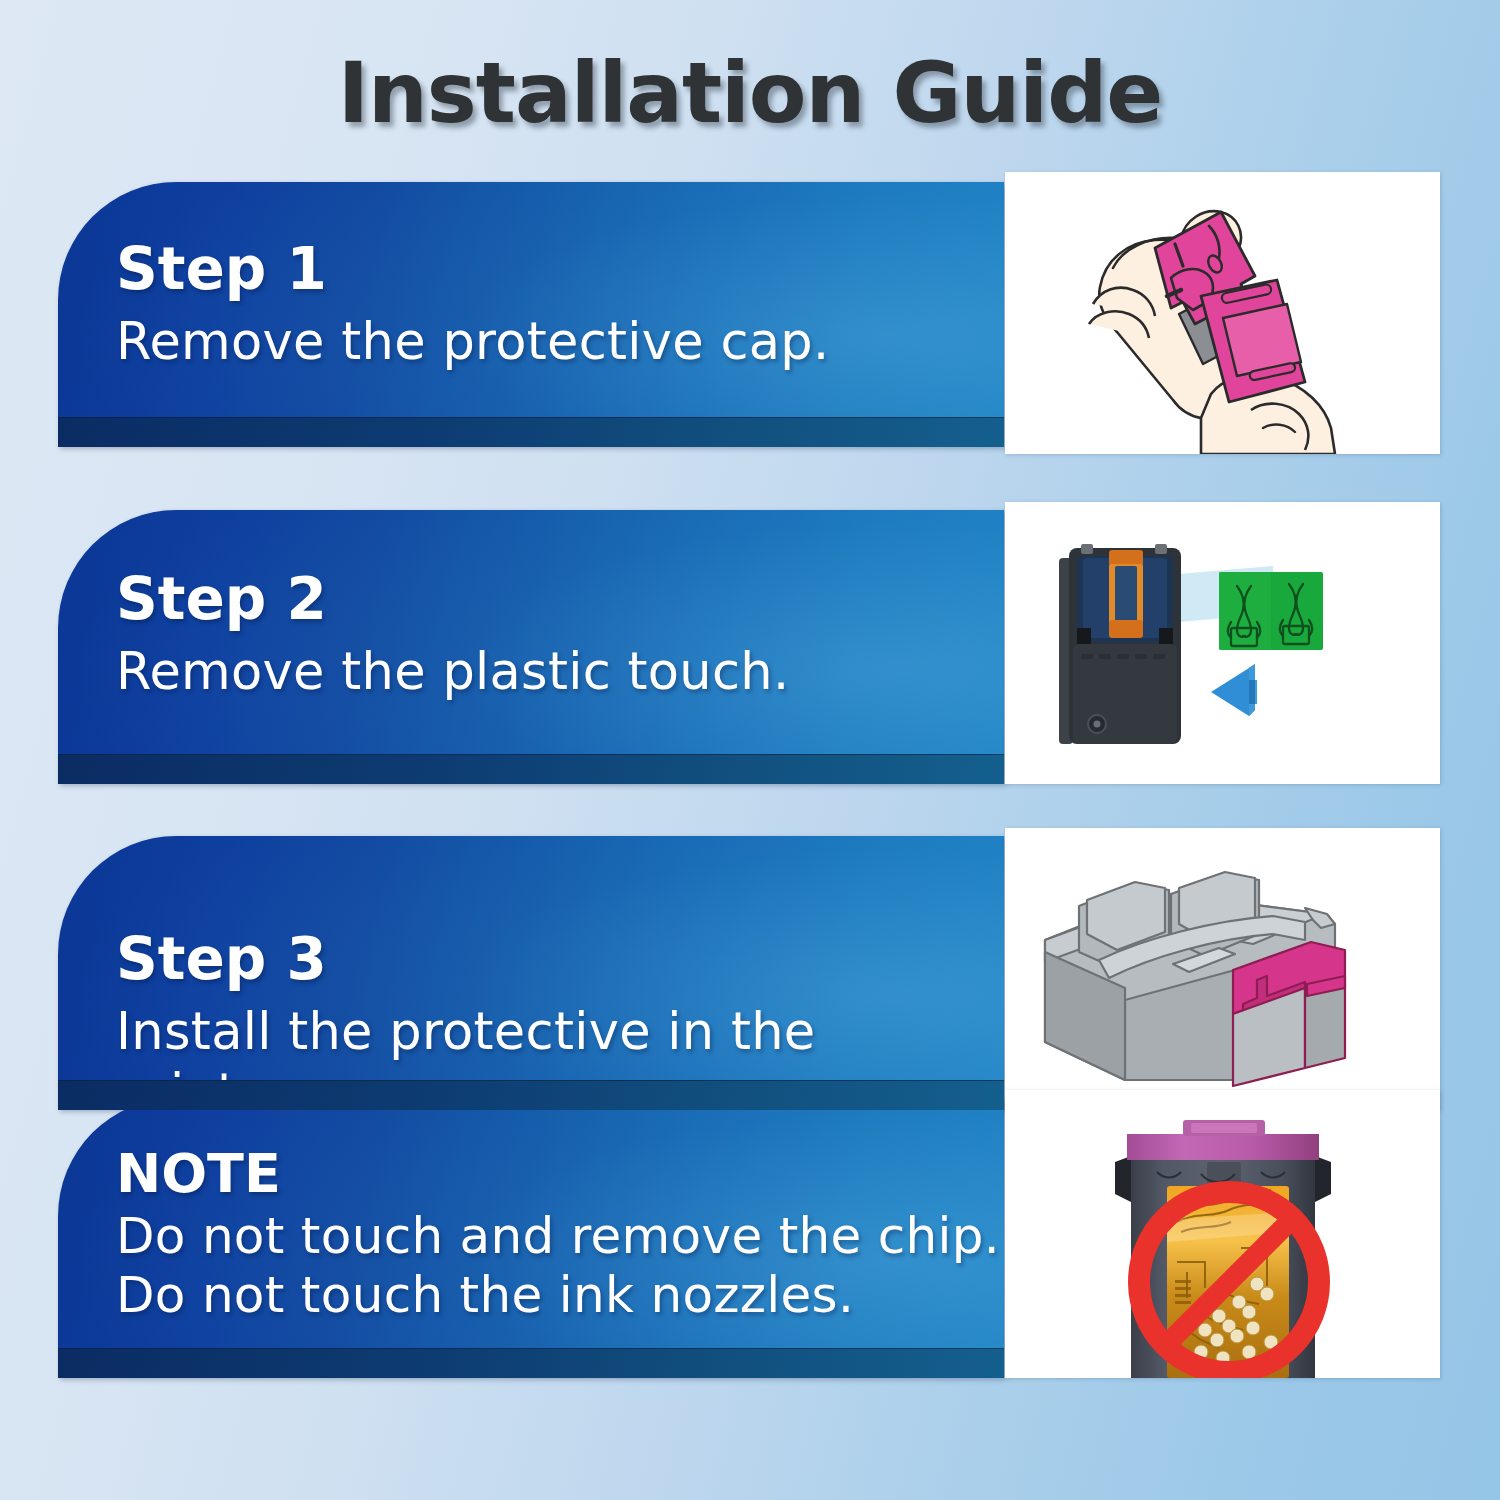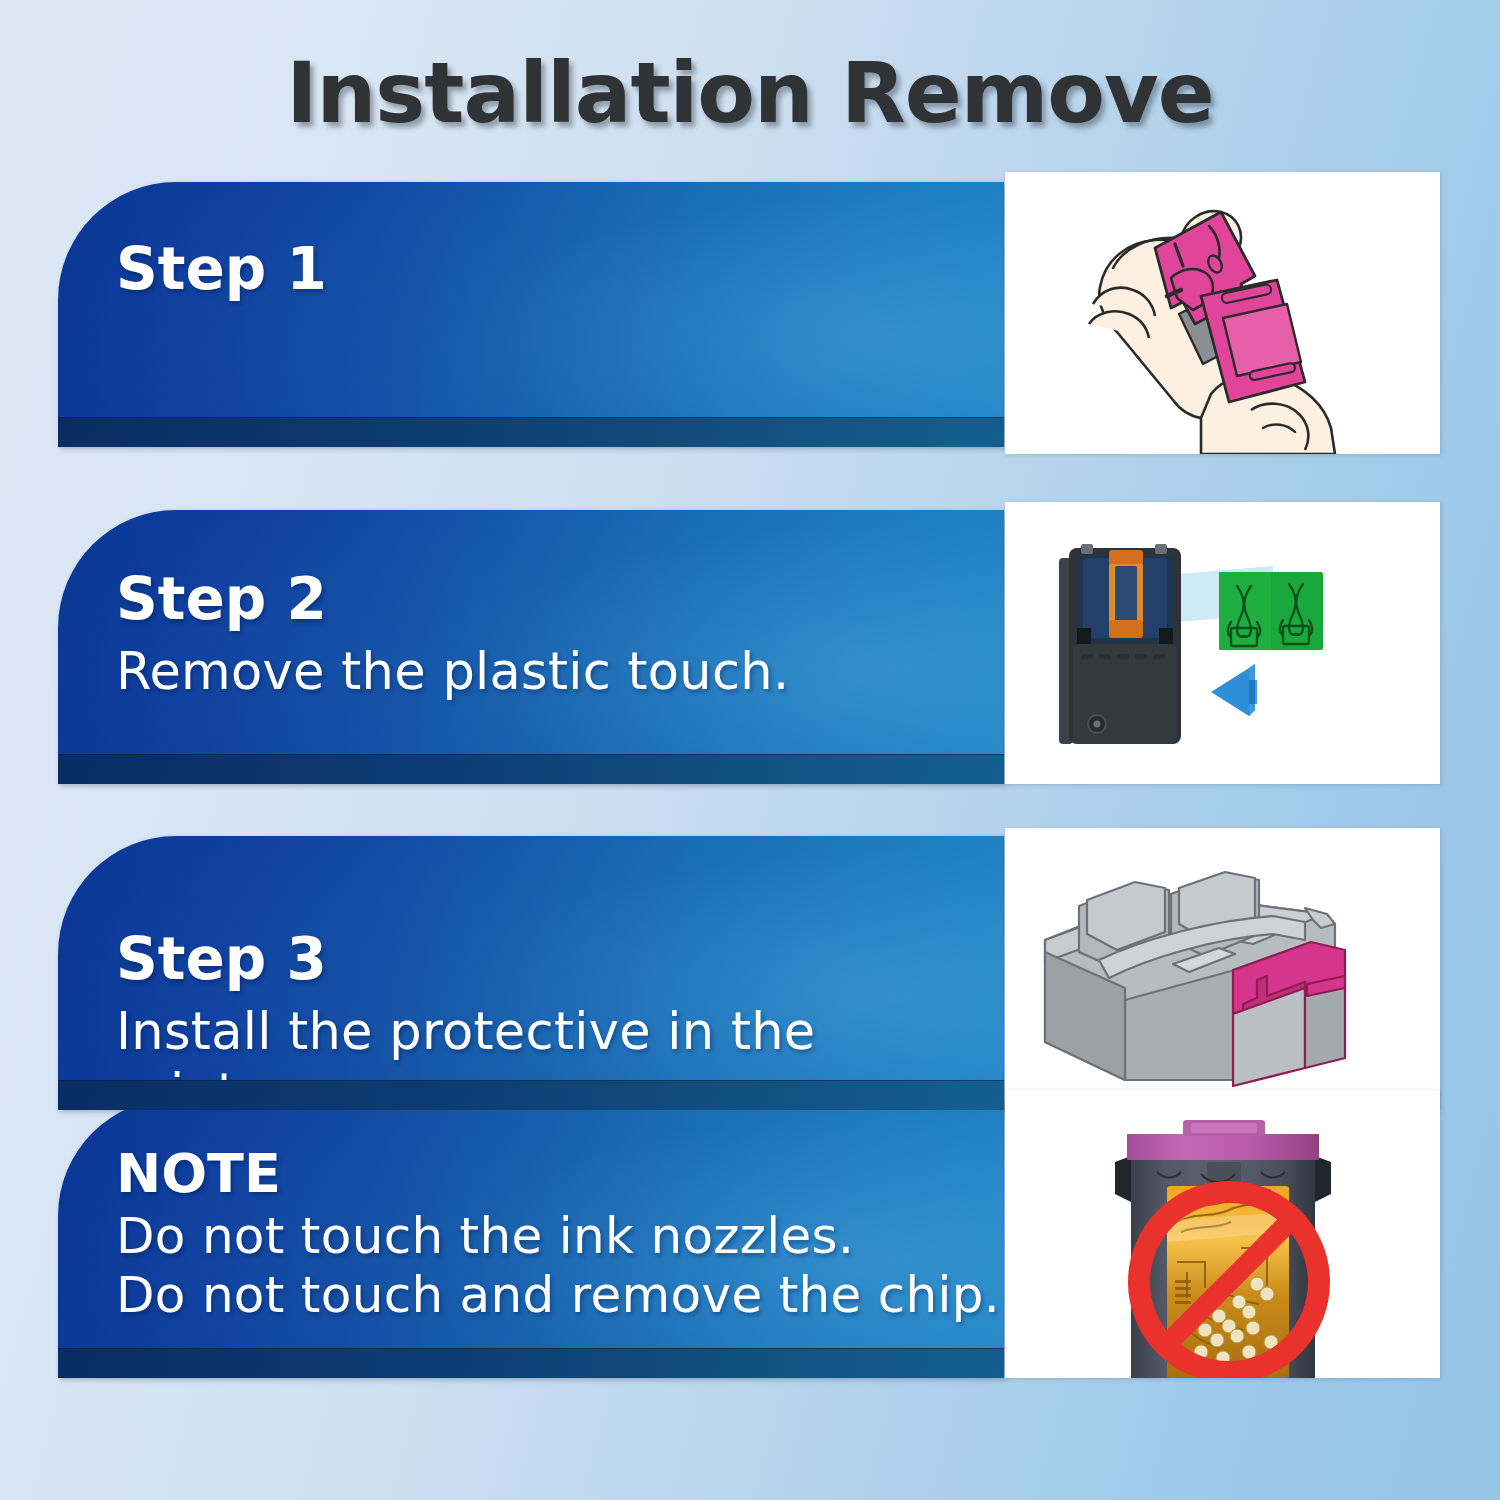--- a/index.html
+++ b/index.html
@@ -151,29 +151,30 @@
 
   .spacer-sm { height:12px; }
   .spacer-xs { height:6px; }
 </style>
 </head>
 <body>
 
 <div id="page">
 
   <div class="title-wrap">
-    <div class="title">Installation Remove</div>
+    <div class="title">Installation Guide</div>
   </div>
 
   <div class="row" id="row1">
 
     <div class="blue-card">
       <div class="blue-card-body">
         <div class="step-label">Step 1</div>
         <div class="spacer-sm"></div>
+        <div class="step-desc">Remove the protective cap.</div>
       </div>
       <div class="bottom-strip"></div>
     </div>
 
     <div class="white-panel">
       <svg class="illus" viewBox="0 0 435 282">
 
         <path d="M95 115 C100 88 122 70 150 68 C172 66 190 76 200 88
                  L232 130 L250 182 C258 205 252 228 232 240
                  C210 253 182 248 168 228 L112 160 C98 145 92 130 95 115 Z" fill="#fdf0e0" stroke="#2b2b2b" stroke-width="2.6" stroke-linejoin="round"></path>
@@ -334,22 +335,22 @@
       </svg>
     </div>
   </div>
 
   <div class="row" id="row4">
 
     <div class="blue-card">
       <div class="blue-card-body">
         <div class="step-label">NOTE</div>
         <div class="spacer-xs"></div>
+        <div class="step-desc">Do not touch and remove the chip.</div>
         <div class="step-desc">Do not touch the ink nozzles.</div>
-        <div class="step-desc">Do not touch and remove the chip.</div>
       </div>
       <div class="bottom-strip"></div>
     </div>
 
     <div class="white-panel">
       <svg class="illus" viewBox="0 0 435 288">
         <defs>
           <linearGradient id="bodyGrad" x1="0" y1="0" x2="1" y2="0">
             <stop offset="0%" stop-color="#3a3f4a"></stop>
             <stop offset="18%" stop-color="#535866"></stop>

